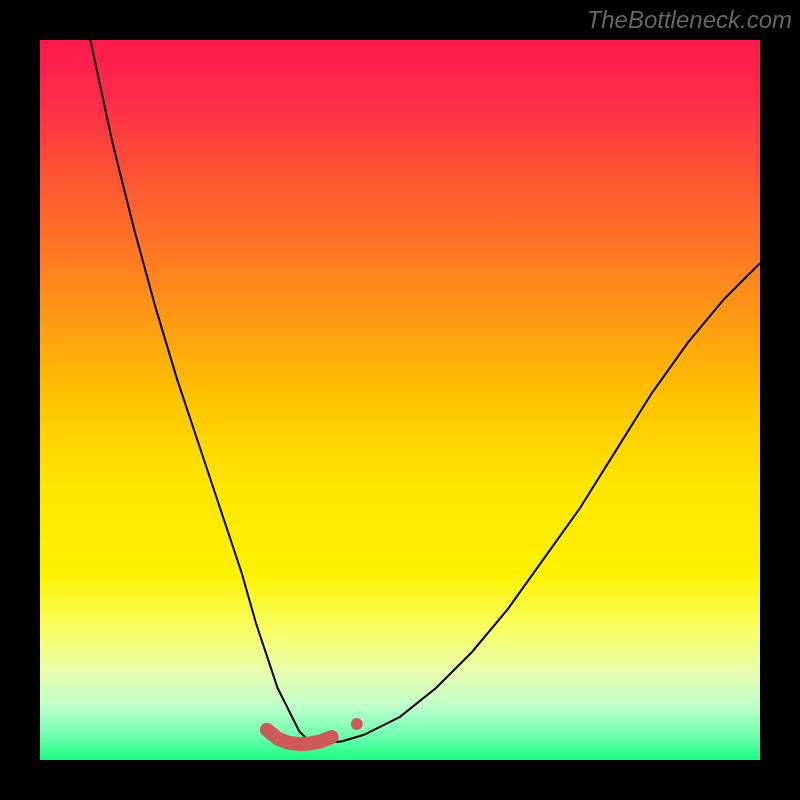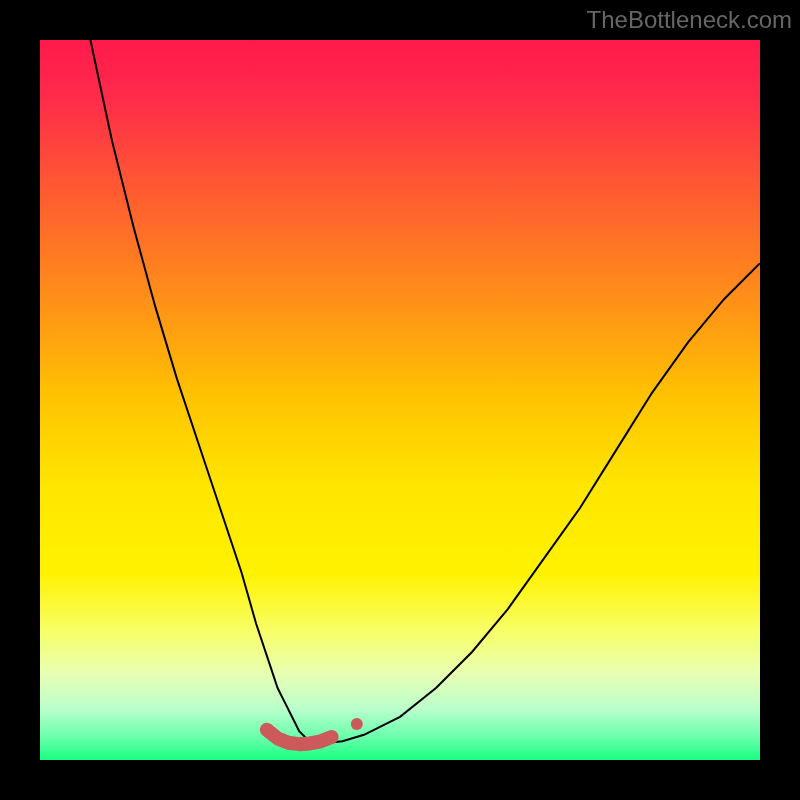--- a/index.html
+++ b/index.html
@@ -11,20 +11,21 @@
     overflow: hidden;
     font-family: Arial, Helvetica, sans-serif;
   }
   .frame {
     position: absolute;
     left: 0;
     top: 0;
     width: 800px;
     height: 800px;
     background: #000;
+    font-style: italic;
   }
   .plot-area {
     position: absolute;
     left: 40px;
     top: 40px;
     width: 720px;
     height: 720px;
     overflow: hidden;
   }
   .gradient {

